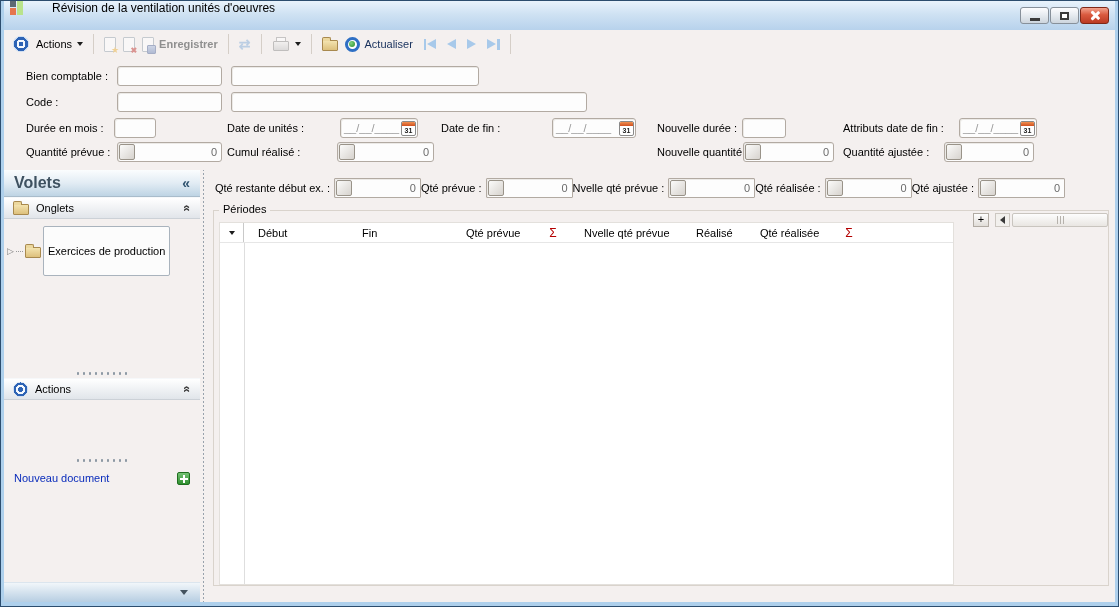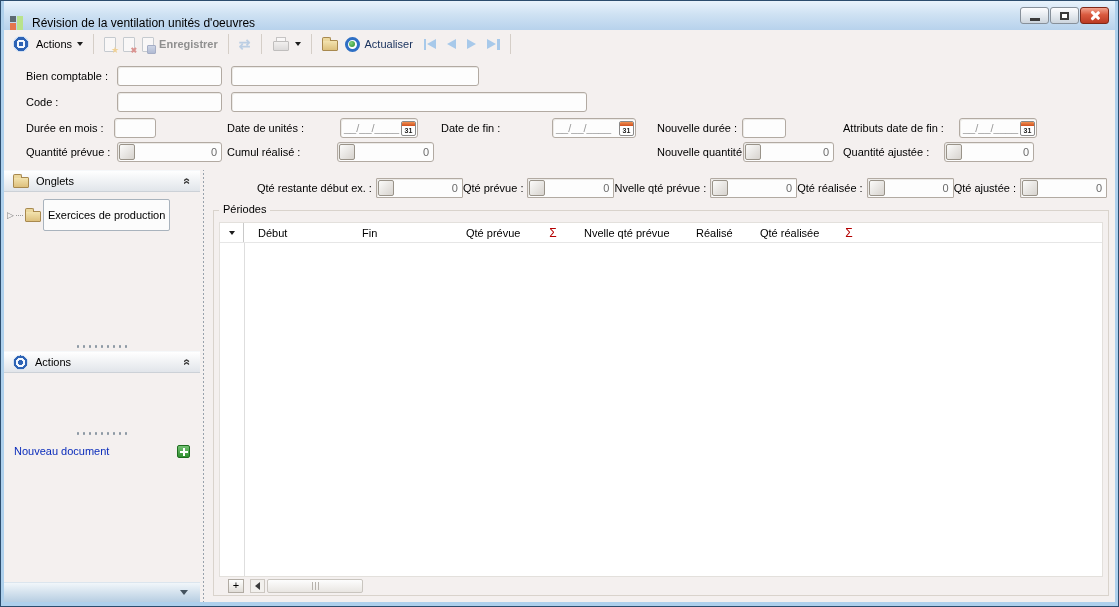--- a/index.html
+++ b/index.html
@@ -8,23 +8,23 @@
     width:1119px;height:607px;
     border:1px solid #2c4d6e;
     background:#aed0ec;
     padding:0 3px 4px 3px;
     display:flex;flex-direction:column;
     font-family:"Liberation Sans",sans-serif;
     font-size:11px;color:#000;
     position:relative;
   }
   
-  .titlebar{height:29px;flex:none;display:flex;align-items:flex-end;
+  .titlebar{height:29px;flex:none;display:flex;align-items:flex-start;
     background:linear-gradient(#e9f3fc,#cfe2f3 45%,#b7d2ec);
-    padding:0 6px;}
+    padding:0 6px;gap:20px;}
   .app-icon{width:14px;height:14px;position:relative;margin-right:8px;flex:none;}
   .app-icon i{position:absolute;display:block;}
   .app-icon .sq1{left:0;top:0;width:6px;height:6px;background:#5d6a73;}
   .app-icon .sq2{left:0;top:7px;width:6px;height:7px;background:#e5764d;}
   .app-icon .sq3{left:7px;top:0;width:6px;height:14px;background:#b9e38b;}
   .title{font-size:12px;white-space:nowrap;}
   .wincontrols{margin-left:auto;display:flex;gap:1px;align-self:flex-start;margin-top:6px;}
   .wbtn{width:29px;height:17px;border:1px solid #87909a;border-radius:3px;
     background:linear-gradient(#fdfdfe,#e6ebf0 48%,#cdd5dd);
     display:flex;align-items:center;justify-content:center;}
@@ -96,46 +96,46 @@
   .sect-hd{height:22px;flex:none;display:flex;align-items:center;gap:7px;padding:0 9px;
     background:linear-gradient(#ffffff,#e1e5ea);border-bottom:1px solid #ccd1d7;border-top:1px solid #f6f8fa;}
   .chev-up{display:inline-block;transform:rotate(90deg);font-weight:bold;color:#3b3b3b;font-size:12px;margin-left:auto;}
   .icon-doc{width:12px;height:14px;background:#fff;border:1px solid #8494a2;border-radius:1px;position:relative;}
   .icon-doc::after{content:"";position:absolute;left:2px;top:3px;right:2px;height:7px;
     background:repeating-linear-gradient(#b9c4cf 0 1px,transparent 1px 3px);}
   .tree{height:150px;flex:none;padding:7px 3px;}
   .tree-item{display:flex;align-items:center;gap:2px;}
   .expander{color:#808080;font-size:9px;line-height:1;}
   .tree-dash{width:7px;border-top:1px dotted #9a9a9a;}
-  .tree-label{border:1px solid #a9b3bd;border-radius:2px;background:#fcfcfc;padding:9px 4px;white-space:nowrap;text-align:center;}
+  .tree-label{border:1px solid #a9b3bd;border-radius:2px;background:#fcfcfc;padding:18px 4px;white-space:nowrap;text-align:center;}
   .dots-row{height:9px;flex:none;display:flex;align-items:center;justify-content:center;}
   .dots{width:56px;height:3px;background-image:radial-gradient(circle,#8d99a4 1.1px,transparent 1.2px);
     background-size:6px 3px;background-position:center;}
   .actions-gap{height:56px;flex:none;}
   .doc-link-row{height:26px;flex:none;display:flex;align-items:center;gap:6px;padding:0 10px;}
   .doc-link{color:#0a2cbb;}
   .plus-btn{margin-left:auto;width:13px;height:13px;border:1px solid #1f6e1f;border-radius:2px;position:relative;
     background:linear-gradient(#74c274,#2f8f2f);}
   .plus-btn::before,.plus-btn::after{content:"";position:absolute;background:#fff;}
   .plus-btn::before{left:5px;top:2px;width:2px;height:8px;}
   .plus-btn::after{left:2px;top:5px;width:8px;height:2px;}
   .sb-bottom{margin-top:auto;height:20px;flex:none;display:flex;align-items:center;justify-content:flex-end;
     padding-right:12px;background:linear-gradient(#f1f6fa,#b7cee2);border-top:1px solid #dbe5ee;}
   .tri-d{width:0;height:0;border-left:4.5px solid transparent;border-right:4.5px solid transparent;border-top:5px solid #44535f;}
   .vsplit{width:7px;flex:none;background-image:radial-gradient(circle,#98a2ac 1px,transparent 1.1px);
     background-size:7px 4px;background-repeat:repeat-y;background-position:center;}
   
   .main{flex:1;display:flex;flex-direction:column;min-width:0;}
   .main .panel-hd{padding-left:14px;}
-  .mfields{height:36px;flex:none;display:flex;align-items:center;justify-content:flex-end;padding:0 8px;}
+  .mfields{height:36px;flex:none;display:flex;align-items:center;justify-content:flex-start;padding:0 8px;}
   .mgroup{display:flex;align-items:center;gap:4px;white-space:nowrap;}
   .mgroup .mbox{position:static;width:87px;height:20px;background:#fdfdfd;border:1px solid #b2aaa2;border-radius:1px;
     box-shadow:inset 1px 1px 0 #eceae7;}
-  .periodes{flex:1;margin:4px 6px 6px 6px;border:1px solid #d9d3cc;position:relative;
-    display:flex;flex-direction:column;min-height:0;}
+  .periodes{flex:1;margin:4px 6px 16px 6px;border:1px solid #d9d3cc;position:relative;
+    display:flex;flex-direction:row;min-height:0;}
   .periodes .legend{position:absolute;top:-8px;left:5px;background:#f4f0ef;padding:0 4px;}
   .ptable{flex:1;margin:11px 5px 0 5px;background:#fff;border:1px solid #e3e0dc;
     display:flex;flex-direction:column;min-height:0;}
   .thead{height:20px;flex:none;display:flex;align-items:center;border-bottom:1px solid #e6e6e6;}
   .th{padding-left:14px;white-space:nowrap;}
   .th-sel{width:24px;align-self:stretch;display:flex;align-items:center;justify-content:center;
     border-right:1px solid #c9c9c9;padding:0;flex:none;}
   .sigma{color:#b40000;text-align:center;padding:0;font-size:12px;}
   .tbody{flex:1;position:relative;min-height:0;}
   .tbody::before{content:"";position:absolute;left:24px;top:0;bottom:0;width:1px;background:#dedede;}
@@ -291,20 +291,24 @@
     <span class="fl" style="left:839px;top:84px">Quantité ajustée :</span>
     <div class="box qtybox" style="left:940px;top:84px;width:90px">
       <span class="qbtn"></span>
       <span class="qval">0</span>
     </div>
   </div>
 
   <div class="content">
 
     <div class="sidebar">
+      <div class="panel-hd">
+        <span class="t">Volets</span>
+        <span class="collapse">«</span>
+      </div>
       <div class="sect-hd">
         <span class="icon-folder"></span>
         <span>Onglets</span>
         <span class="chev-up">«</span>
       </div>
       <div class="tree">
         <div class="tree-item">
           <span class="expander">▷</span>
           <span class="tree-dash"></span>
           <span class="icon-folder"></span>

